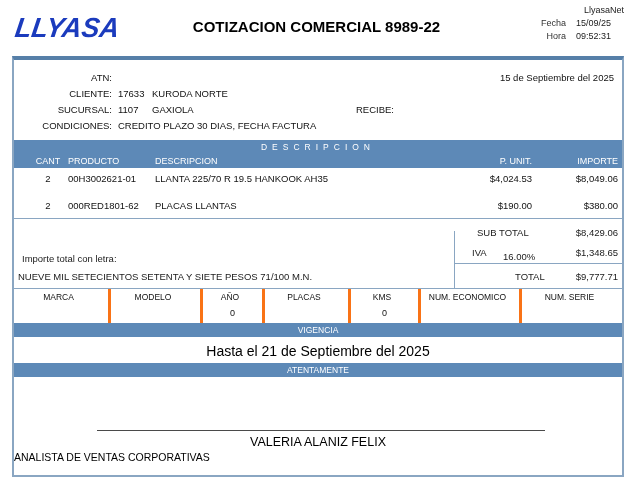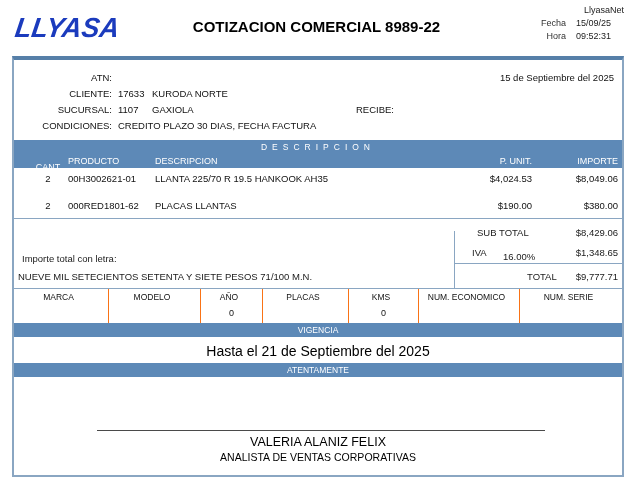--- a/index.html
+++ b/index.html
@@ -44,40 +44,40 @@
   
   .totals{position:absolute;left:0;right:0;top:158px;height:70px;border-top:1px solid #8aa6c2;box-sizing:border-box;}
   .letra{position:absolute;left:0;top:12px;bottom:0;width:441px;border-right:1px solid #8aa6c2;box-sizing:border-box;}
   .letra-label{position:absolute;left:8px;bottom:24px;font-size:9.5px;}
   .letra-text{position:absolute;left:4px;bottom:6px;font-size:9.5px;}
   .tot-right{position:absolute;left:441px;right:0;top:0;bottom:0;font-size:9.5px;}
   .tot-line{position:absolute;left:0;right:0;top:44px;border-top:1px solid #8aa6c2;}
   .tot-lab-sub{position:absolute;left:22px;top:8px;}
   .tot-lab-iva{position:absolute;left:17px;top:28px;}
   .tot-iva-rate{position:absolute;left:48px;top:32px;}
-  .tot-lab-total{position:absolute;left:60px;top:52px;margin-left:12px;}
+  .tot-lab-total{position:absolute;left:60px;top:52px;}
   .tot-val{position:absolute;right:4px;text-align:right;}
   .v-sub{top:8px;} .v-iva{top:28px;} .v-total{top:52px;}
 
   
   .vehicle{position:absolute;left:0;right:0;top:228px;height:35px;border-top:1px solid #8aa6c2;
            box-sizing:border-box;display:flex;}
-  .vcell{box-sizing:border-box;border-left:1px solid #f97316;text-align:center;position:relative;}
+  .vcell{box-sizing:border-box;border-left:3px solid #f97316;text-align:center;position:relative;}
   .vcell:first-child{border-left:none;}
   .vlabel{position:absolute;left:0;right:5px;top:3px;font-size:8.5px;color:#111;white-space:nowrap;}
   .vvalue{position:absolute;left:0;right:0;top:19px;font-size:9px;color:#111;}
   .w1{width:94px;} .w2{width:92px;} .w3{width:62px;} .w4{width:86px;} .w5{width:70px;} .w6{width:103px;} .w7{flex:1;}
 
   
   .bar-vigencia{top:263px;height:14px;}
   .vigencia-text{position:absolute;left:0;right:0;top:283px;text-align:center;font-size:14px;color:#000;}
   .bar-atenta{top:303px;height:14px;}
   .sig-line{position:absolute;left:83px;width:448px;top:370px;border-top:1.5px solid #4a4a4a;}
   .sig-name{position:absolute;left:0;right:0;top:375px;text-align:center;font-size:12.5px;color:#000;}
-  .sig-role{position:absolute;left:0;right:0;top:391px;text-align:center;font-size:10.5px;color:#000;}
+  .sig-role{position:absolute;left:0;right:0;top:391px;font-size:10.5px;color:#000;}
 </style>
 </head>
 <body>
 
 <div class="page">
 
   <div class="logo">LLYASA</div>
   <div class="title">COTIZACION COMERCIAL 8989-22</div>
   <div class="netinfo">
     <div class="net-row">
@@ -117,21 +117,21 @@
       <div class="info-row" style="top:60px;">
         <span class="info-label">CONDICIONES:</span>
         <span class="info-val" style="left:104px;">CREDITO PLAZO 30 DIAS, FECHA FACTURA</span>
       </div>
 
       <div class="bluebar bar-section" style="top:80px;height:13px;">
         <span>DESCRIPCION</span>
       </div>
 
       <div class="colhead" style="top:93px;height:15px;">
-        <span class="cell c-cant" style="top:9px;">CANT</span>
+        <span class="cell c-cant" style="top:3px;">CANT</span>
         <span class="cell c-prod" style="top:3px;">PRODUCTO</span>
         <span class="cell c-desc" style="top:3px;">DESCRIPCION</span>
         <span class="cell c-punit" style="top:3px;">P. UNIT.</span>
         <span class="cell c-imp" style="top:3px;">IMPORTE</span>
       </div>
 
       <div class="item-row" style="top:113px;">
         <span class="cell c-cant">2</span>
         <span class="cell c-prod">00H3002621-01</span>
         <span class="cell c-desc">LLANTA 225/70 R 19.5 HANKOOK AH35</span>

